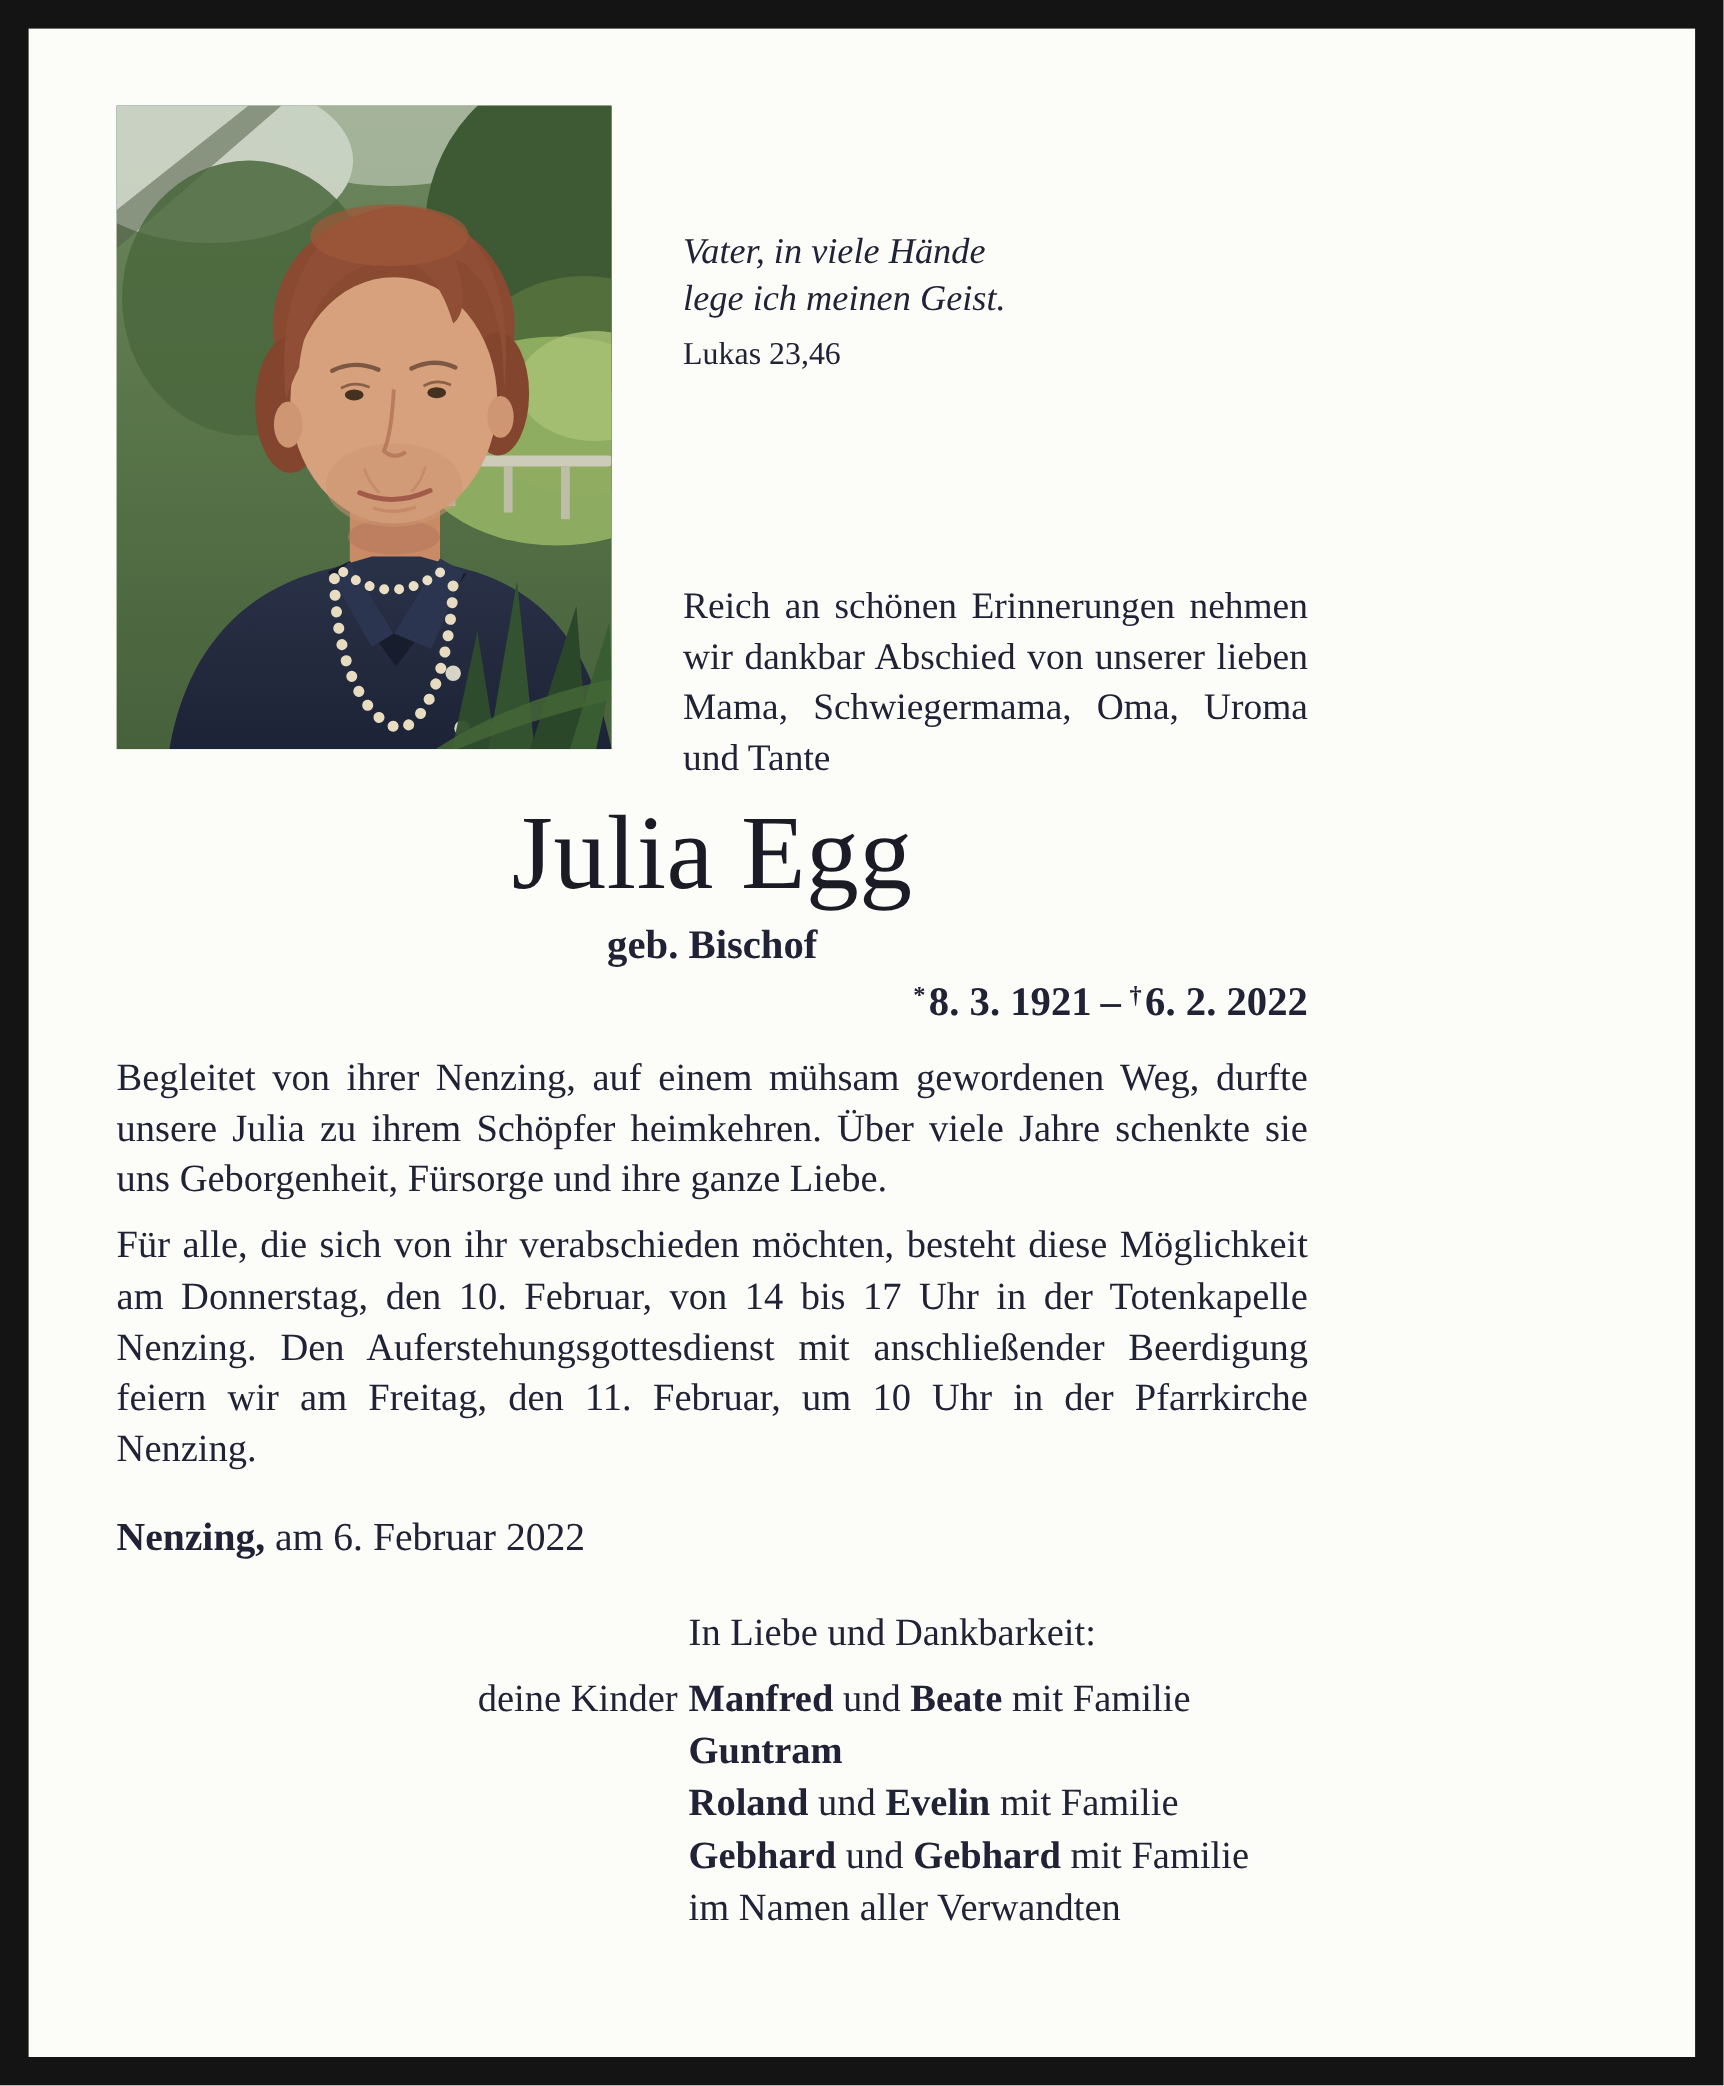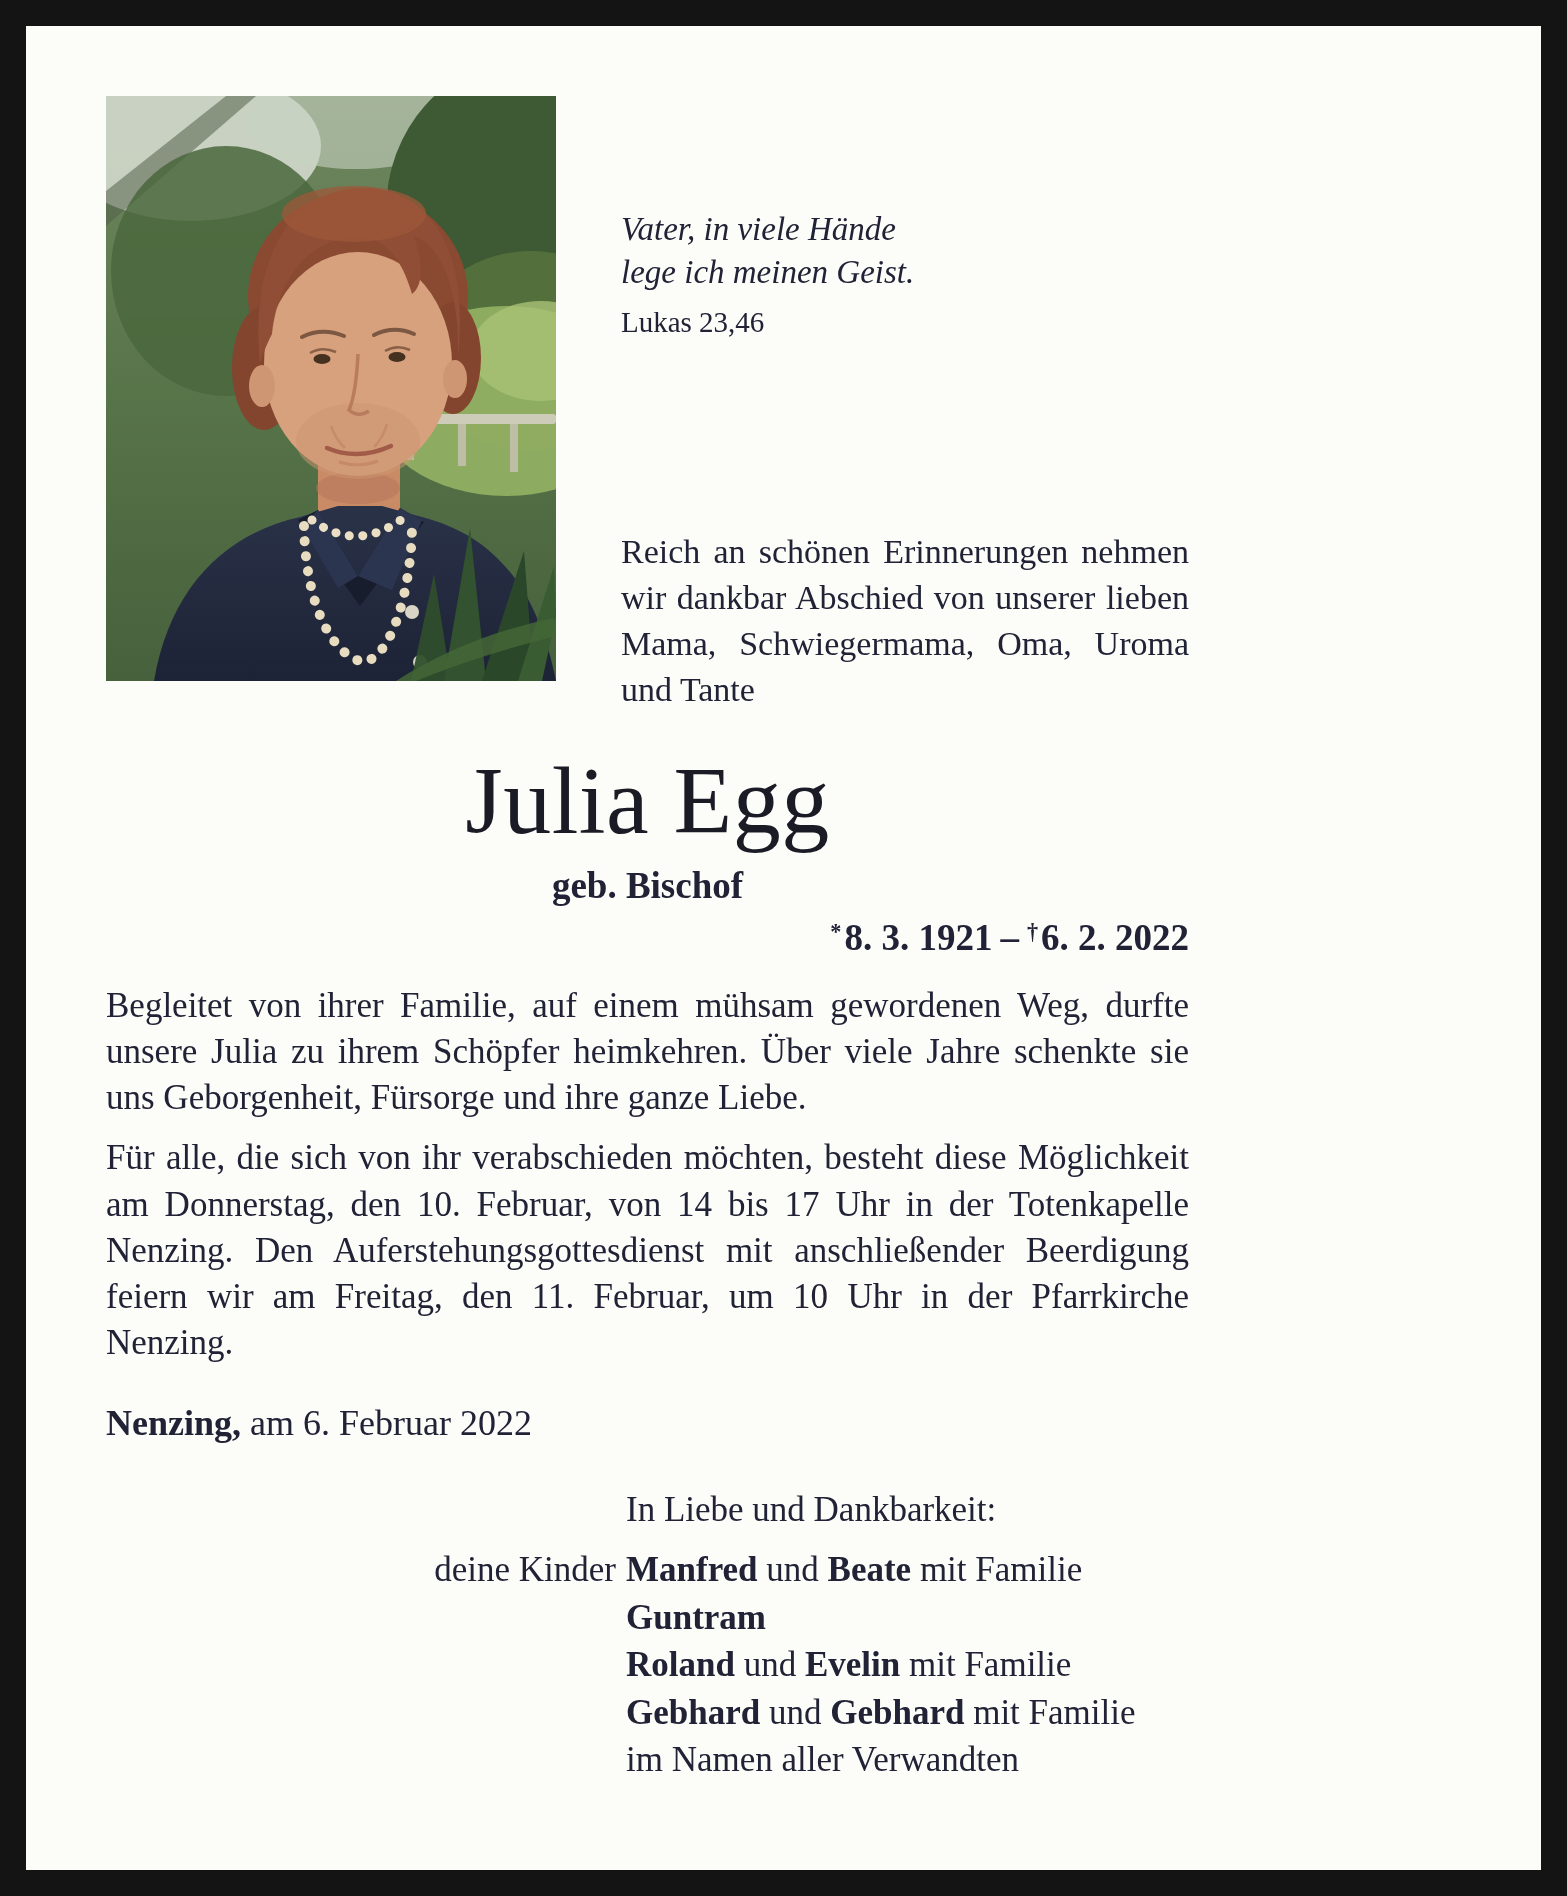--- a/index.html
+++ b/index.html
@@ -42,21 +42,21 @@
     line-height:1.35;
     text-align:justify;
     margin-top:188px;
   }
   .name {
     font-size:96px;
     font-weight:400;
     text-align:center;
     line-height:1.05;
     letter-spacing:0.5px;
-    margin-top:38px;
+    margin-top:12px;
     color:var(--name-ink,#1b1b26);
     font-family:Liberation Serif, serif;
   }
   .birth-name { font-size:37px; font-weight:700; text-align:center; margin-top:12px; }
   .dates { font-size:37px; font-weight:700; text-align:right; margin-top:9px; }
   .dates .sym { font-size:0.6em; vertical-align:0.5em; margin-right:3px; }
   .dates .dash { margin:0 8px; }
   .body-par { font-size:35px; line-height:1.32; text-align:justify; }
   .body-par.first { margin-top:24px; }
   .body-par + .body-par { margin-top:14px; }
@@ -172,21 +172,21 @@
         </div>
         <p class="intro">Reich an schönen Erinnerungen nehmen wir dankbar Abschied von unserer lieben Mama, Schwiegermama, Oma, Uroma und Tante</p>
       </div>
     </div>
 
     <h1 class="name">Julia Egg</h1>
     <div class="birth-name">geb. Bischof</div>
 
     <div class="dates"><span class="sym">*</span><span>8. 3. 1921</span><span class="dash">–</span><span class="sym">†</span><span>6. 2. 2022</span></div>
 
-    <p class="body-par first">Begleitet von ihrer Familie, auf einem mühsam gewordenen Weg, durfte unsere Julia zu ihrem Schöpfer heimkehren. Über viele Jahre schenkte sie uns Geborgenheit, Fürsorge und ihre ganze Liebe.</p>
+    <p class="body-par first">Begleitet von ihrer Nenzing, auf einem mühsam gewordenen Weg, durfte unsere Julia zu ihrem Schöpfer heimkehren. Über viele Jahre schenkte sie uns Geborgenheit, Fürsorge und ihre ganze Liebe.</p>
     <p class="body-par">Für alle, die sich von ihr verabschieden möchten, besteht diese Möglichkeit am Donnerstag, den 10. Februar, von 14 bis 17 Uhr in der Totenkapelle Nenzing. Den Auferstehungsgottesdienst mit anschließender Beerdigung feiern wir am Freitag, den 11. Februar, um 10 Uhr in der Pfarrkirche Nenzing.</p>
 
     <p class="dateline"><strong>Nenzing,</strong><span> am 6. Februar 2022</span></p>
 
     <div class="closing">
       <p class="closing-heading">In Liebe und Dankbarkeit:</p>
 
       <div class="family-lines">
         <p class="family-line"><span class="kinder-label">deine Kinder</span><strong>Manfred</strong><span> und </span><strong>Beate</strong><span> mit Familie</span></p>
 

